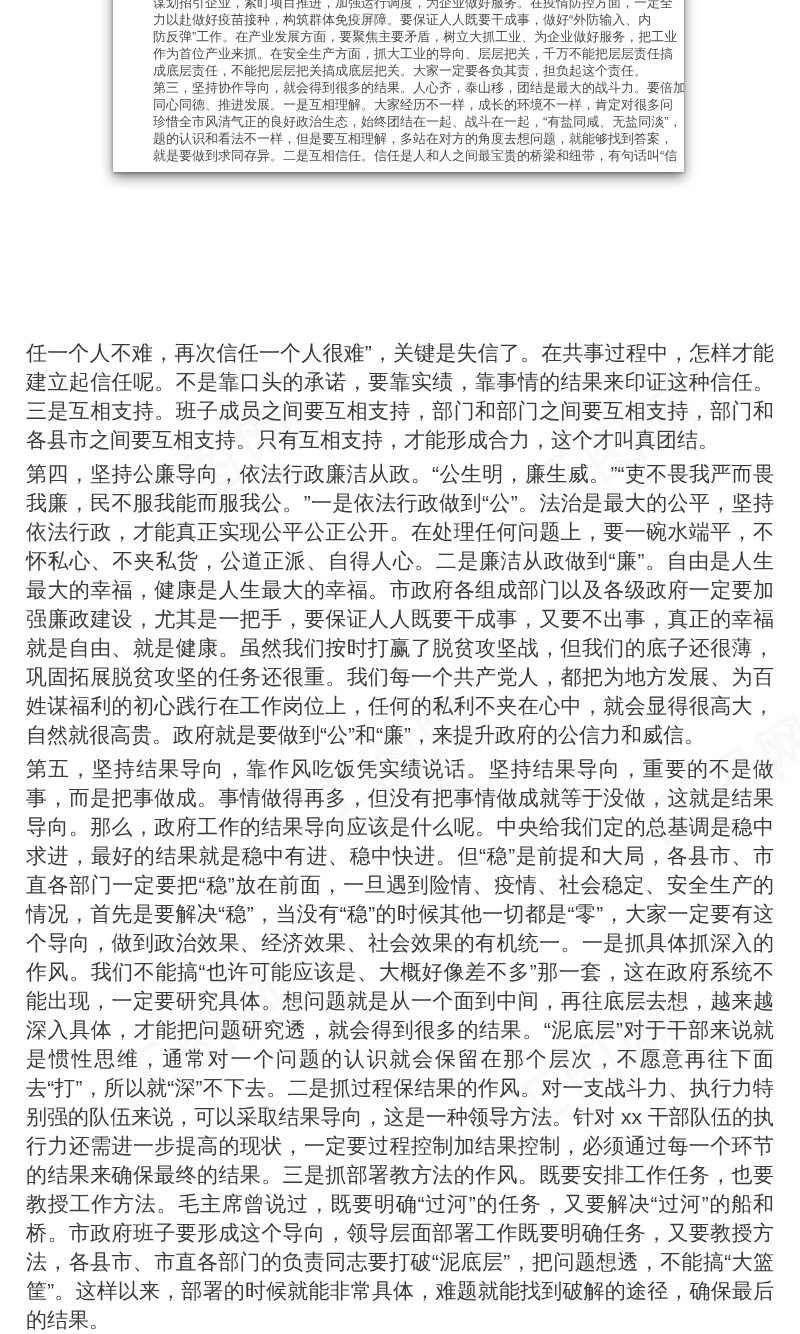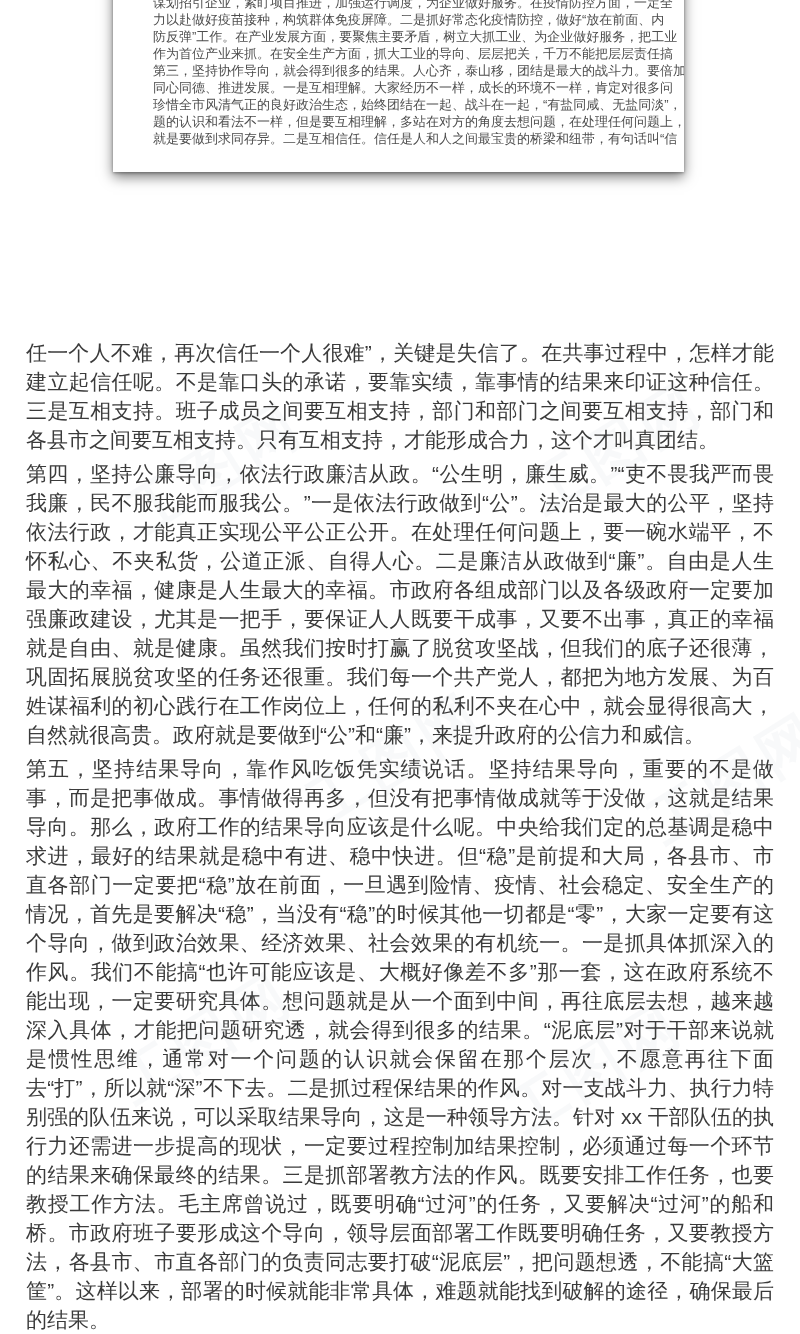--- a/index.html
+++ b/index.html
@@ -68,27 +68,28 @@
 
 <span class="watermark" style="left:120px; top:430px;">工图网</span>
 <span class="watermark" style="left:520px; top:410px;">工图网</span>
 <span class="watermark" style="left:300px; top:720px;">工图网</span>
 <span class="watermark" style="left:640px; top:740px;">工图网</span>
 <span class="watermark" style="left:110px; top:1000px;">工图网</span>
 <span class="watermark" style="left:500px; top:1030px;">工图网</span>
 
 <div class="preview-card">
   <div class="preview-line">谋划招引企业，紧盯项目推进，加强运行调度，为企业做好服务。在疫情防控方面，一定全</div>
-  <div class="preview-line">力以赴做好疫苗接种，构筑群体免疫屏障。二是抓好常态化疫情防控，做好“放在前面、内</div>
+  <div class="preview-line">力以赴做好疫苗接种，构筑群体免疫屏障。要保证人人既要干成事，做好“外防输入、内</div>
   <div class="preview-line">防反弹”工作。在产业发展方面，要聚焦主要矛盾，树立大抓工业、为企业做好服务，把工业</div>
   <div class="preview-line">作为首位产业来抓。在安全生产方面，抓大工业的导向、层层把关，千万不能把层层责任搞</div>
+  <div class="preview-line">成底层责任，不能把层层把关搞成底层把关。大家一定要各负其责，担负起这个责任。</div>
   <div class="preview-line">第三，坚持协作导向，就会得到很多的结果。人心齐，泰山移，团结是最大的战斗力。要倍加</div>
   <div class="preview-line">同心同德、推进发展。一是互相理解。大家经历不一样，成长的环境不一样，肯定对很多问</div>
   <div class="preview-line">珍惜全市风清气正的良好政治生态，始终团结在一起、战斗在一起，“有盐同咸、无盐同淡”，</div>
-  <div class="preview-line">题的认识和看法不一样，但是要互相理解，多站在对方的角度去想问题，在处理任何问题上，</div>
+  <div class="preview-line">题的认识和看法不一样，但是要互相理解，多站在对方的角度去想问题，就能够找到答案，</div>
   <div class="preview-line">就是要做到求同存异。二是互相信任。信任是人和人之间最宝贵的桥梁和纽带，有句话叫“信</div>
 </div>
 
 <div class="article-body">
   <p>任一个人不难，再次信任一个人很难”，关键是失信了。在共事过程中，怎样才能建立起信任呢。不是靠口头的承诺，要靠实绩，靠事情的结果来印证这种信任。三是互相支持。班子成员之间要互相支持，部门和部门之间要互相支持，部门和各县市之间要互相支持。只有互相支持，才能形成合力，这个才叫真团结。</p>
   <p>第四，坚持公廉导向，依法行政廉洁从政。“公生明，廉生威。”“吏不畏我严而畏我廉，民不服我能而服我公。”一是依法行政做到“公”。法治是最大的公平，坚持依法行政，才能真正实现公平公正公开。在处理任何问题上，要一碗水端平，不怀私心、不夹私货，公道正派、自得人心。二是廉洁从政做到“廉”。自由是人生最大的幸福，健康是人生最大的幸福。市政府各组成部门以及各级政府一定要加强廉政建设，尤其是一把手，要保证人人既要干成事，又要不出事，真正的幸福就是自由、就是健康。虽然我们按时打赢了脱贫攻坚战，但我们的底子还很薄，巩固拓展脱贫攻坚的任务还很重。我们每一个共产党人，都把为地方发展、为百姓谋福利的初心践行在工作岗位上，任何的私利不夹在心中，就会显得很高大，自然就很高贵。政府就是要做到“公”和“廉”，来提升政府的公信力和威信。</p>
   <p>第五，坚持结果导向，靠作风吃饭凭实绩说话。坚持结果导向，重要的不是做事，而是把事做成。事情做得再多，但没有把事情做成就等于没做，这就是结果导向。那么，政府工作的结果导向应该是什么呢。中央给我们定的总基调是稳中求进，最好的结果就是稳中有进、稳中快进。但“稳”是前提和大局，各县市、市直各部门一定要把“稳”放在前面，一旦遇到险情、疫情、社会稳定、安全生产的情况，首先是要解决“稳”，当没有“稳”的时候其他一切都是“零”，大家一定要有这个导向，做到政治效果、经济效果、社会效果的有机统一。一是抓具体抓深入的作风。我们不能搞“也许可能应该是、大概好像差不多”那一套，这在政府系统不能出现，一定要研究具体。想问题就是从一个面到中间，再往底层去想，越来越深入具体，才能把问题研究透，就会得到很多的结果。“泥底层”对于干部来说就是惯性思维，通常对一个问题的认识就会保留在那个层次，不愿意再往下面去“打”，所以就“深”不下去。二是抓过程保结果的作风。对一支战斗力、执行力特别强的队伍来说，可以采取结果导向，这是一种领导方法。针对 xx 干部队伍的执行力还需进一步提高的现状，一定要过程控制加结果控制，必须通过每一个环节的结果来确保最终的结果。三是抓部署教方法的作风。既要安排工作任务，也要教授工作方法。毛主席曾说过，既要明确“过河”的任务，又要解决“过河”的船和桥。市政府班子要形成这个导向，领导层面部署工作既要明确任务，又要教授方法，各县市、市直各部门的负责同志要打破“泥底层”，把问题想透，不能搞“大篮筐”。这样以来，部署的时候就能非常具体，难题就能找到破解的途径，确保最后的结果。</p>
 </div>
 
 </body></html>

